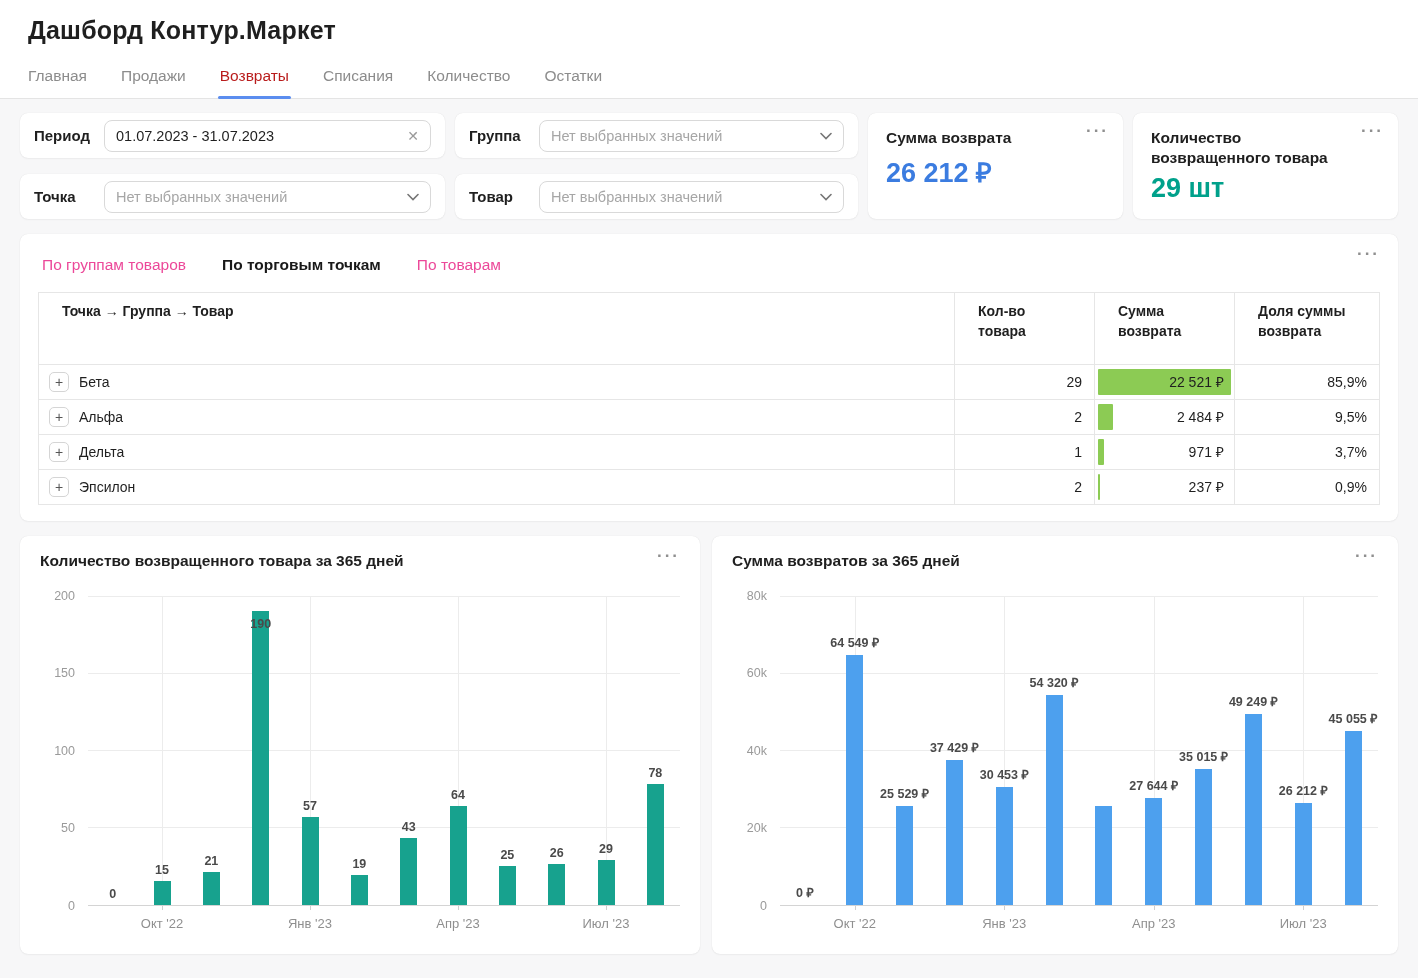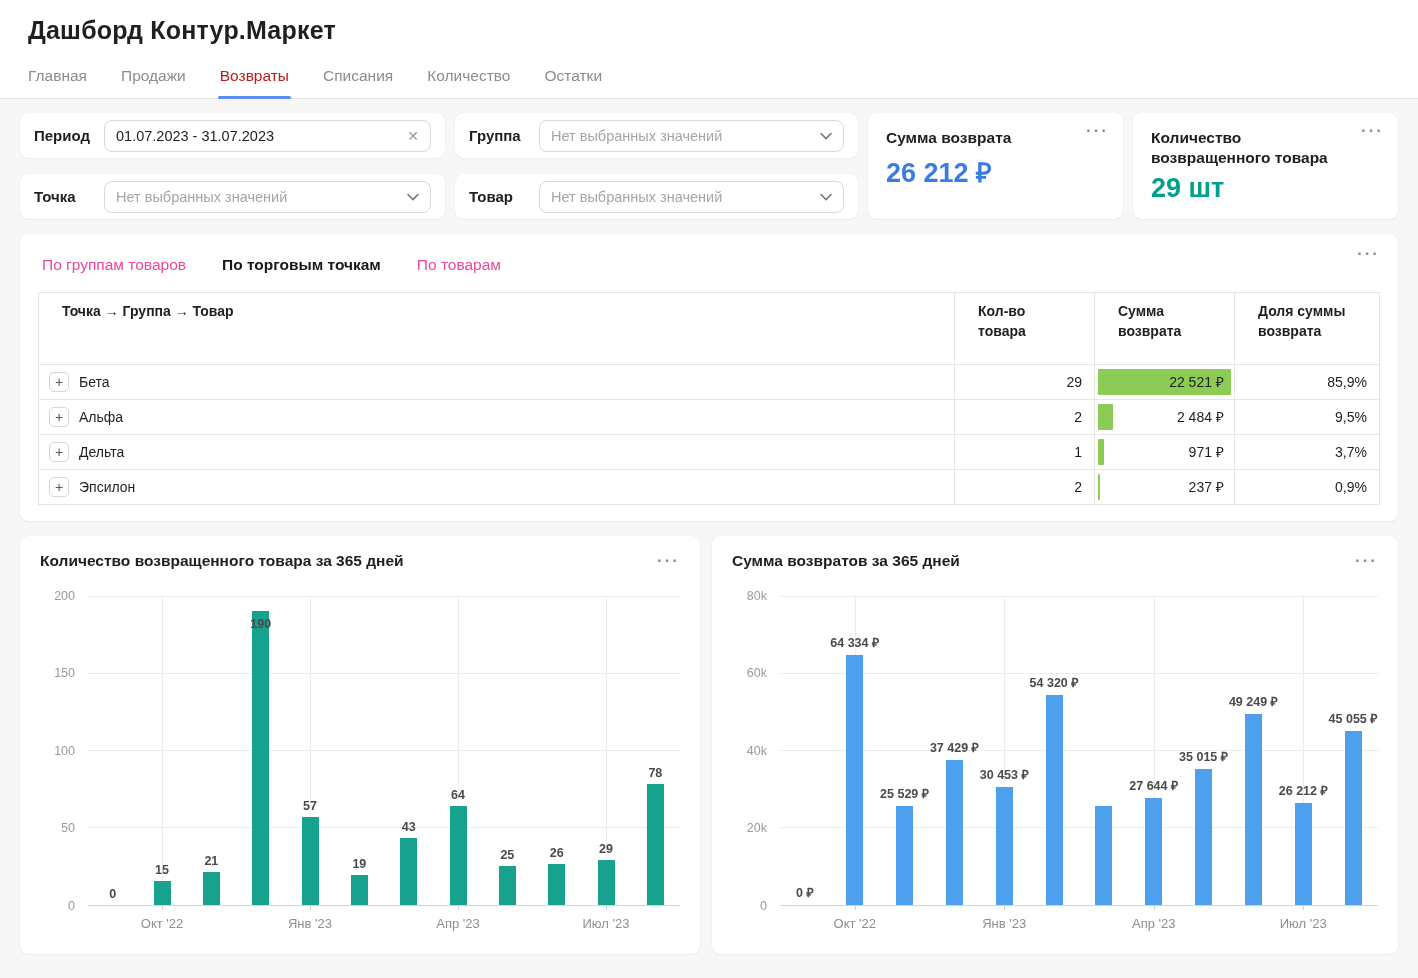--- a/index.html
+++ b/index.html
@@ -51,21 +51,21 @@
   .name-wrap { display:flex; align-items:center; }
   .plus-btn { width:20px; height:20px; border:1px solid #d5d5d5; border-radius:5px; display:inline-flex; align-items:center; justify-content:center; font-size:14px; color:#555; margin-right:10px; background:#fff; cursor:pointer; line-height:1; }
   td.cell-qty, td.cell-share { text-align:right; padding:0 12px; }
   td.cell-sum { position:relative; text-align:right; padding:0 8px; }
   .databar { position:absolute; left:3px; top:4px; bottom:4px; border-radius:1px; min-width:2px; }
   .sum-text { position:relative; z-index:1; padding-right:2px; }
   .hdr-narrow { display:inline-block; }
   
   .charts-row { display:grid; grid-template-columns:680px 1fr; gap:12px; margin-top:15px; }
   .chart-card { height:418px; padding:16px 20px; }
-  .chart-head { display:flex; justify-content:space-between; align-items:center; }
+  .chart-head { display:flex; justify-content:space-between; align-items:flex-start; }
   .chart-title { font-size:15.5px; font-weight:600; }
   .chart-body { display:flex; margin-top:26px; }
   .y-col { width:48px; position:relative; height:310px; flex:none; }
   .y-tick-label { position:absolute; right:13px; transform:translateY(-50%); font-size:12.5px; color:#9a9a9a; }
   .plot-col { flex:1; min-width:0; }
   .plot { position:relative; height:310px; border-bottom:1px solid #d4d4d4; }
   .hgrid { position:absolute; left:0; right:0; height:1px; background:#ececec; }
   .vgrid { position:absolute; top:0; bottom:0; width:1px; background:#ececec; }
   .bar { position:absolute; bottom:0; width:17px; }
   .bar-label { position:absolute; transform:translateX(-50%); font-size:12.5px; font-weight:700; color:#4a4a4a; white-space:nowrap; }
@@ -290,21 +290,21 @@
               <div class="hgrid" style="top: 0%;"></div>
               <div class="hgrid" style="top: 25%;"></div>
               <div class="hgrid" style="top: 50%;"></div>
               <div class="hgrid" style="top: 75%;"></div>
               <div class="vgrid" style="left: 12.5%;"></div>
               <div class="vgrid" style="left: 37.5%;"></div>
               <div class="vgrid" style="left: 62.5%;"></div>
               <div class="vgrid" style="left: 87.5%;"></div>
               <div class="bar-label" style="left: 4.16667%; bottom: calc(0% + 4px);">0 ₽</div>
               <div class="bar" style="left: calc(12.5% - 8.5px); height: 80.6863%; background: rgb(77, 160, 238);"></div>
-              <div class="bar-label" style="left: 12.5%; bottom: calc(80.6863% + 4px);">64 334 ₽</div>
+              <div class="bar-label" style="left: 12.5%; bottom: calc(80.6863% + 4px);">64 549 ₽</div>
               <div class="bar" style="left: calc(20.8333% - 8.5px); height: 31.9112%; background: rgb(77, 160, 238);"></div>
               <div class="bar-label" style="left: 20.8333%; bottom: calc(31.9113% + 4px);">25 529 ₽</div>
               <div class="bar" style="left: calc(29.1667% - 8.5px); height: 46.7863%; background: rgb(77, 160, 238);"></div>
               <div class="bar-label" style="left: 29.1667%; bottom: calc(46.7863% + 4px);">37 429 ₽</div>
               <div class="bar" style="left: calc(37.5% - 8.5px); height: 38.0662%; background: rgb(77, 160, 238);"></div>
               <div class="bar-label" style="left: 37.5%; bottom: calc(38.0663% + 4px);">30 453 ₽</div>
               <div class="bar" style="left: calc(45.8333% - 8.5px); height: 67.9%; background: rgb(77, 160, 238);"></div>
               <div class="bar-label" style="left: 45.8333%; bottom: calc(67.9% + 4px);">54 320 ₽</div>
               <div class="bar" style="left: calc(54.1667% - 8.5px); height: 31.875%; background: rgb(77, 160, 238);"></div>
               <div class="bar" style="left: calc(62.5% - 8.5px); height: 34.555%; background: rgb(77, 160, 238);"></div>

